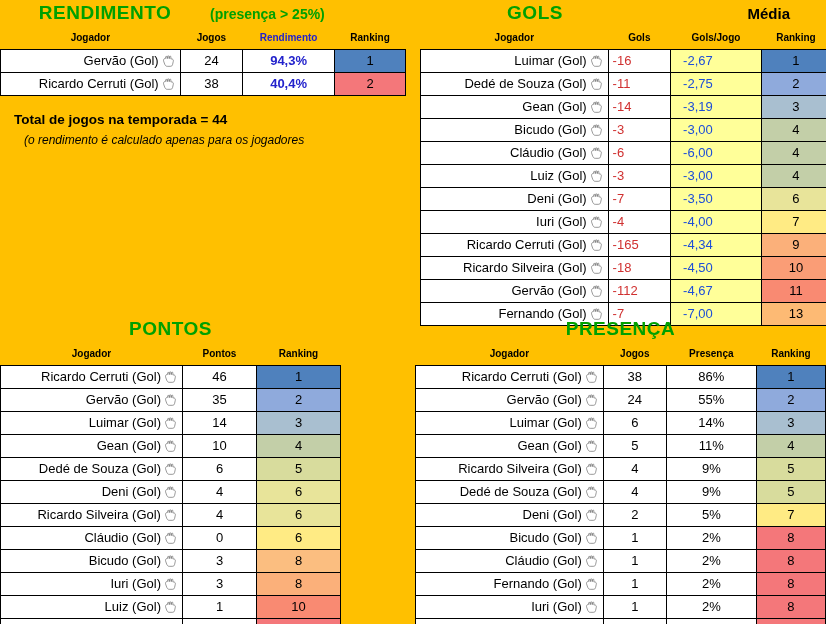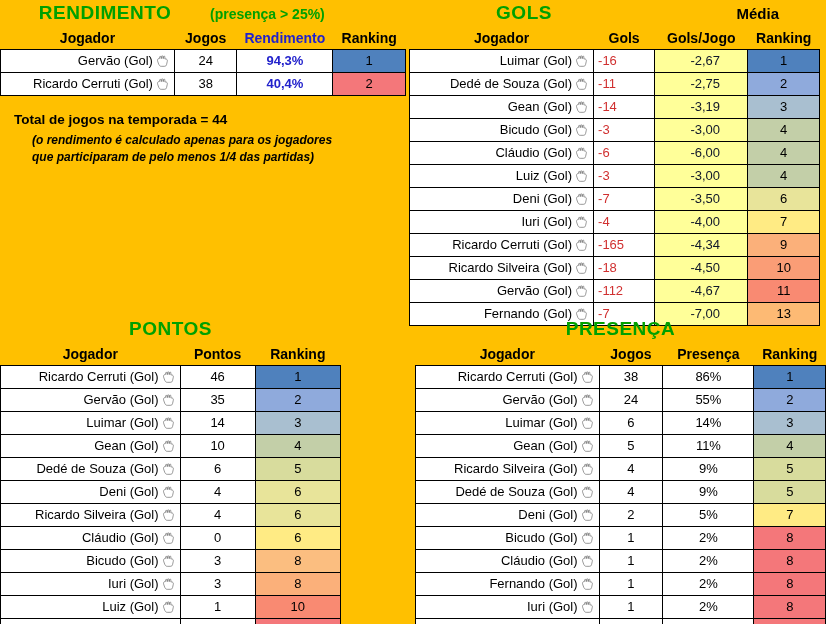--- a/index.html
+++ b/index.html
@@ -33,21 +33,21 @@
     font-size:13px;
     background:#fff;
     height:20px;
     line-height:16px;
   }
   th{
     background:#FFC000;
     border:none;
     font-weight:bold;
     text-align:center;
-    font-size:14px;
+    font-size:10px;
   }
   .player{text-align:right;white-space:nowrap;position:relative;}
   .num{text-align:center;}
   .hand{
     display:inline-block;
     width:14px;height:12px;
     vertical-align:-2px;
     margin-left:3px;
   }
 
@@ -62,38 +62,38 @@
   #rend-table th:nth-child(4){width:70px;}
   .rend-val{color:#2222CC;font-weight:bold;text-align:center;}
   .note{
     margin:16px 0 0 14px;
     font-weight:bold;
     font-size:13.5px;
   }
   .note .sub{
     display:block;
     font-style:italic;
-    font-weight:bold;
+    font-weight:normal;
     font-size:12px;
     margin-top:5px;
-    margin-left:18px;
+    margin-left:10px;
     line-height:16px;
   }
 
   
-  #gols{position:absolute;left:409px;top:2px;width:395px;}
+  #gols{position:absolute;left:420px;top:2px;width:395px;}
   #gols .sect-title{width:230px;display:inline-block;text-align:center;}
   #gols-media{font-weight:bold;font-size:15px;text-align:right;}
   #gols-table{width:411px;margin-top:3px;}
   #gols-table th:nth-child(1){width:190px;}
   #gols-table th:nth-child(2){width:62px;}
   #gols-table th:nth-child(3){width:92px;}
   #gols-table th:nth-child(4){width:67px;}
   .neg{color:#D03030;text-align:left;}
-  .avg{color:#0f172a;text-align:center;background:#FFFF99;padding-left:12px;}
+  .avg{color:#1d4ed8;background:#FFFF99;padding-left:12px;}
 
   
   #pontos{position:absolute;left:0;top:318px;width:341px;}
   #pontos-table{width:341px;margin-top:3px;}
   #pontos-table th:nth-child(1){width:182px;}
   #pontos-table th:nth-child(2){width:74px;}
   #pontos-table th:nth-child(3){width:85px;}
 
   
   #presenca{position:absolute;left:415px;top:318px;width:411px;}
@@ -138,21 +138,20 @@
             <td class="num">38</td>
             <td class="rend-val">40,4%</td>
             <td class="num" style="background: rgb(244, 119, 122);">2</td>
           </tr>
         </tbody>
     </table>
 
     <div class="note">
       <span>Total de jogos na temporada =  44</span>
       <span class="sub">(o rendimento é calculado apenas para os jogadores</span>
-      <span class="sub" style="margin-top:1px;">que participaram de pelo menos 1/4 das partidas)</span>
     </div>
   </div>
 
   <div id="gols">
     <div style="display:flex;align-items:baseline;">
       <div class="sect-title">GOLS</div>
       <div id="gols-media" style="width:140px;">Média</div>
     </div>
     <table id="gols-table">
       <thead>

